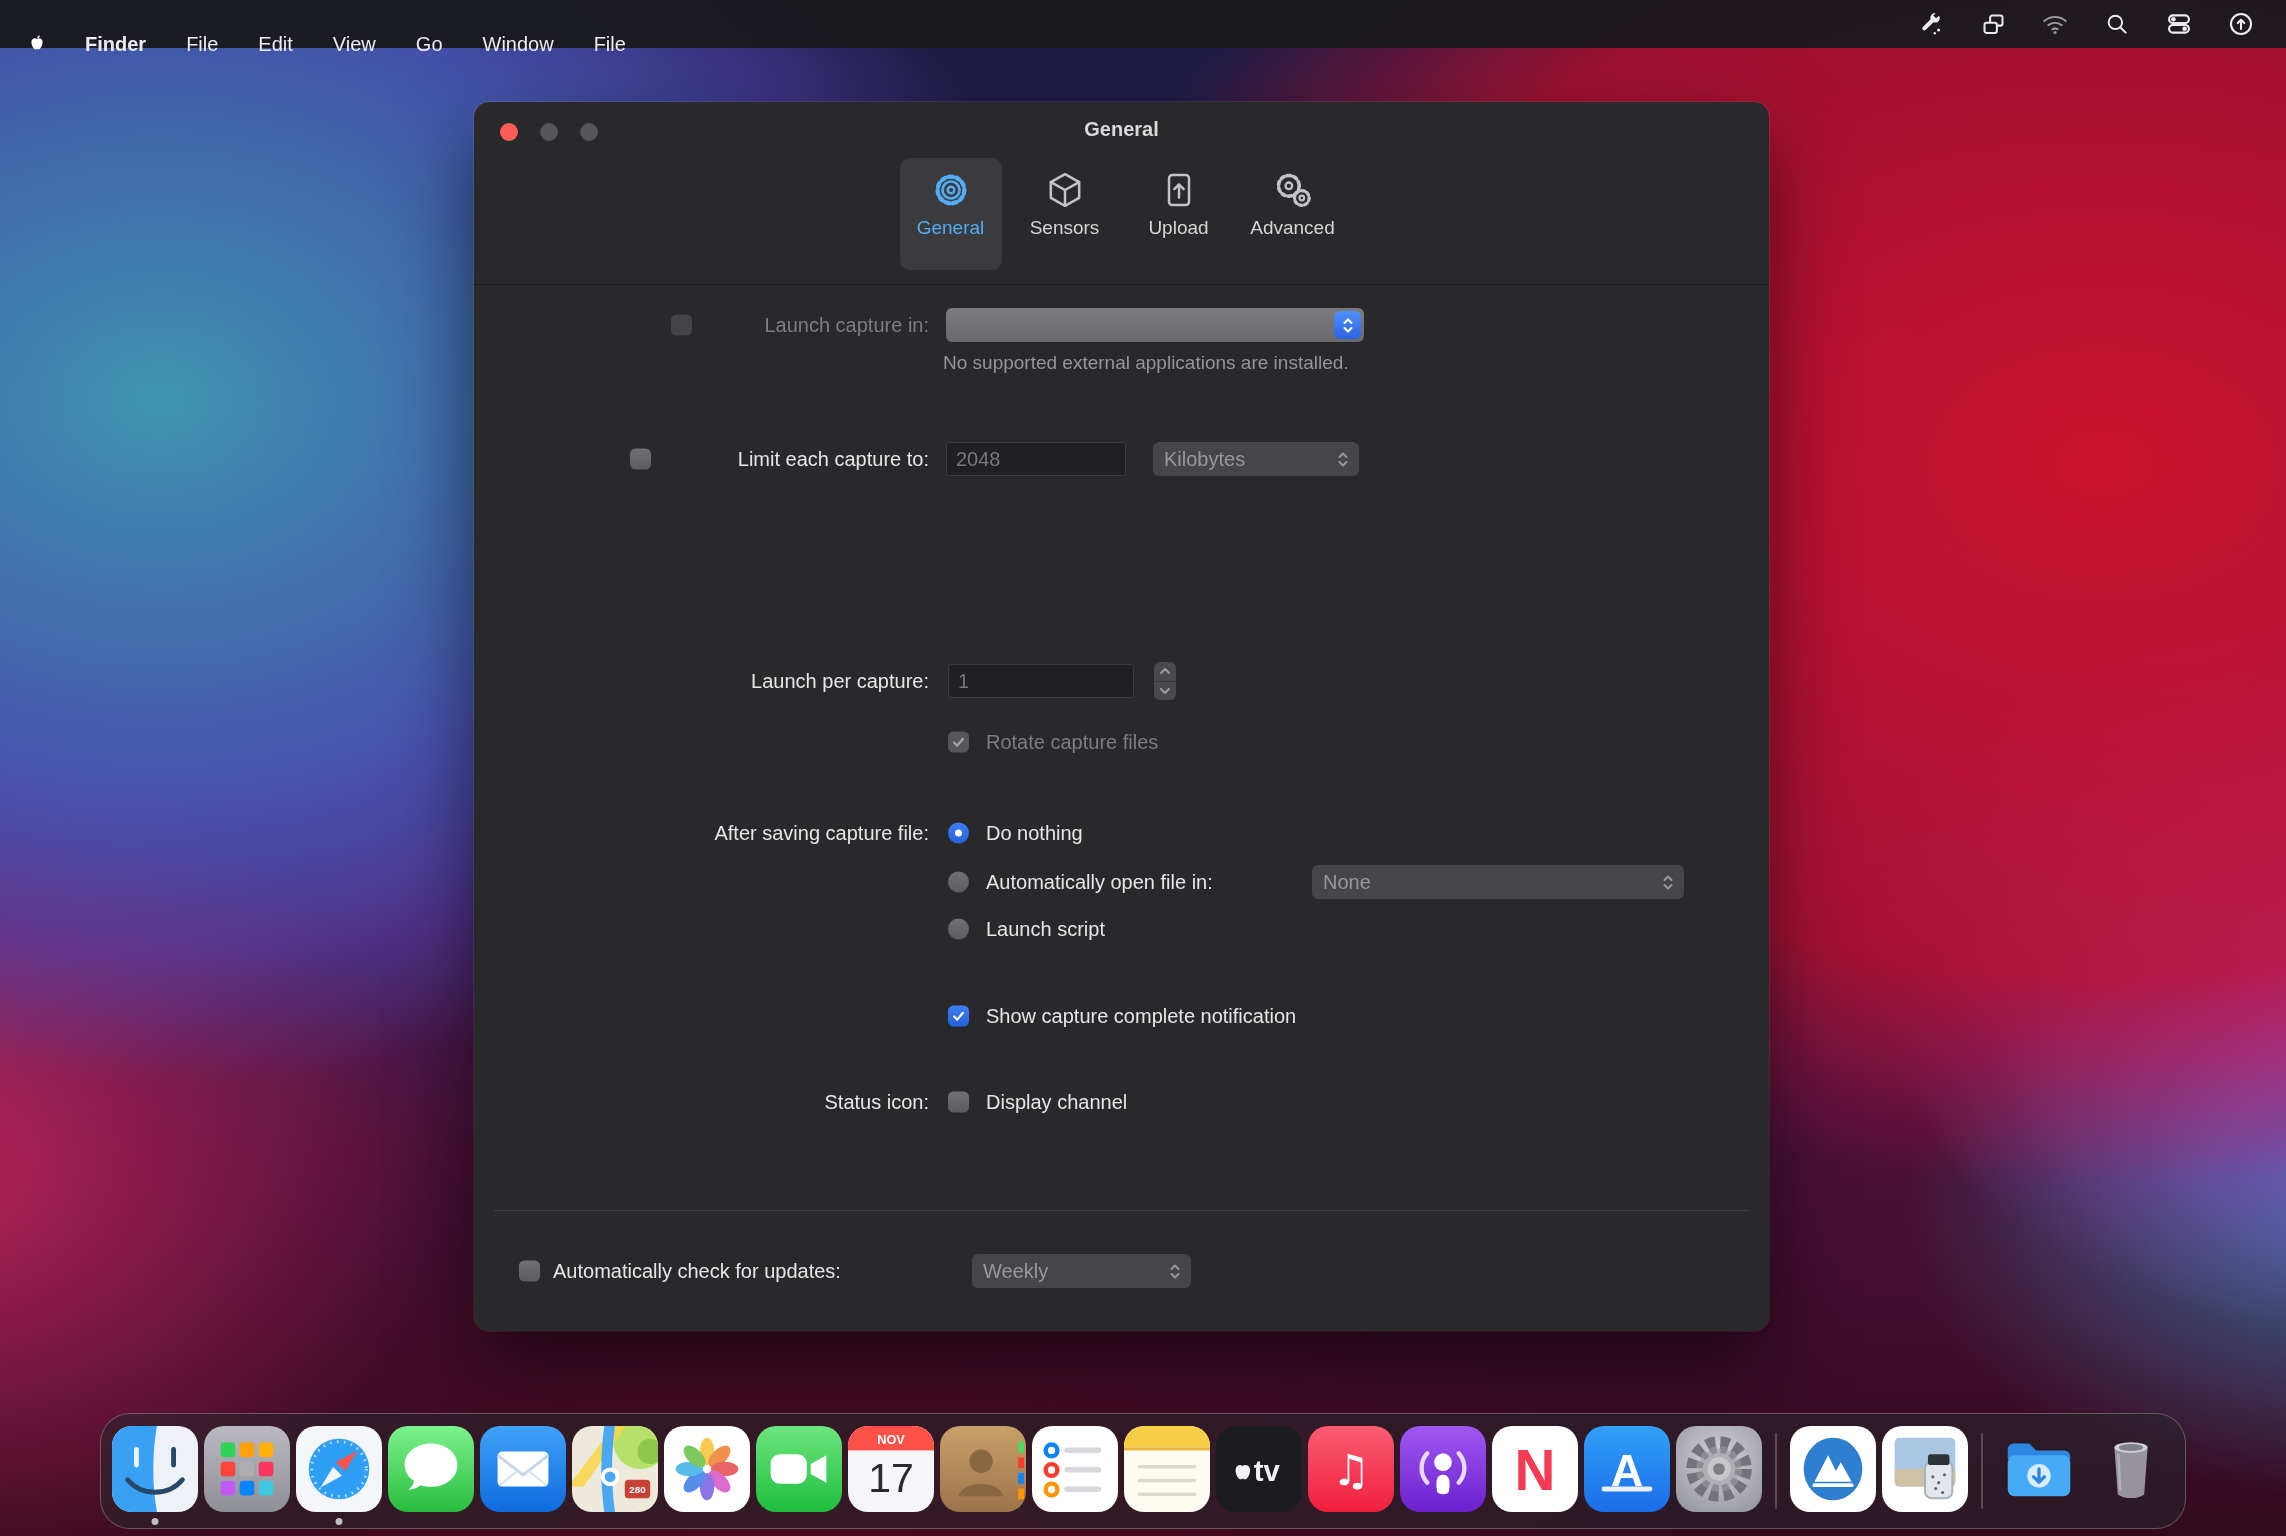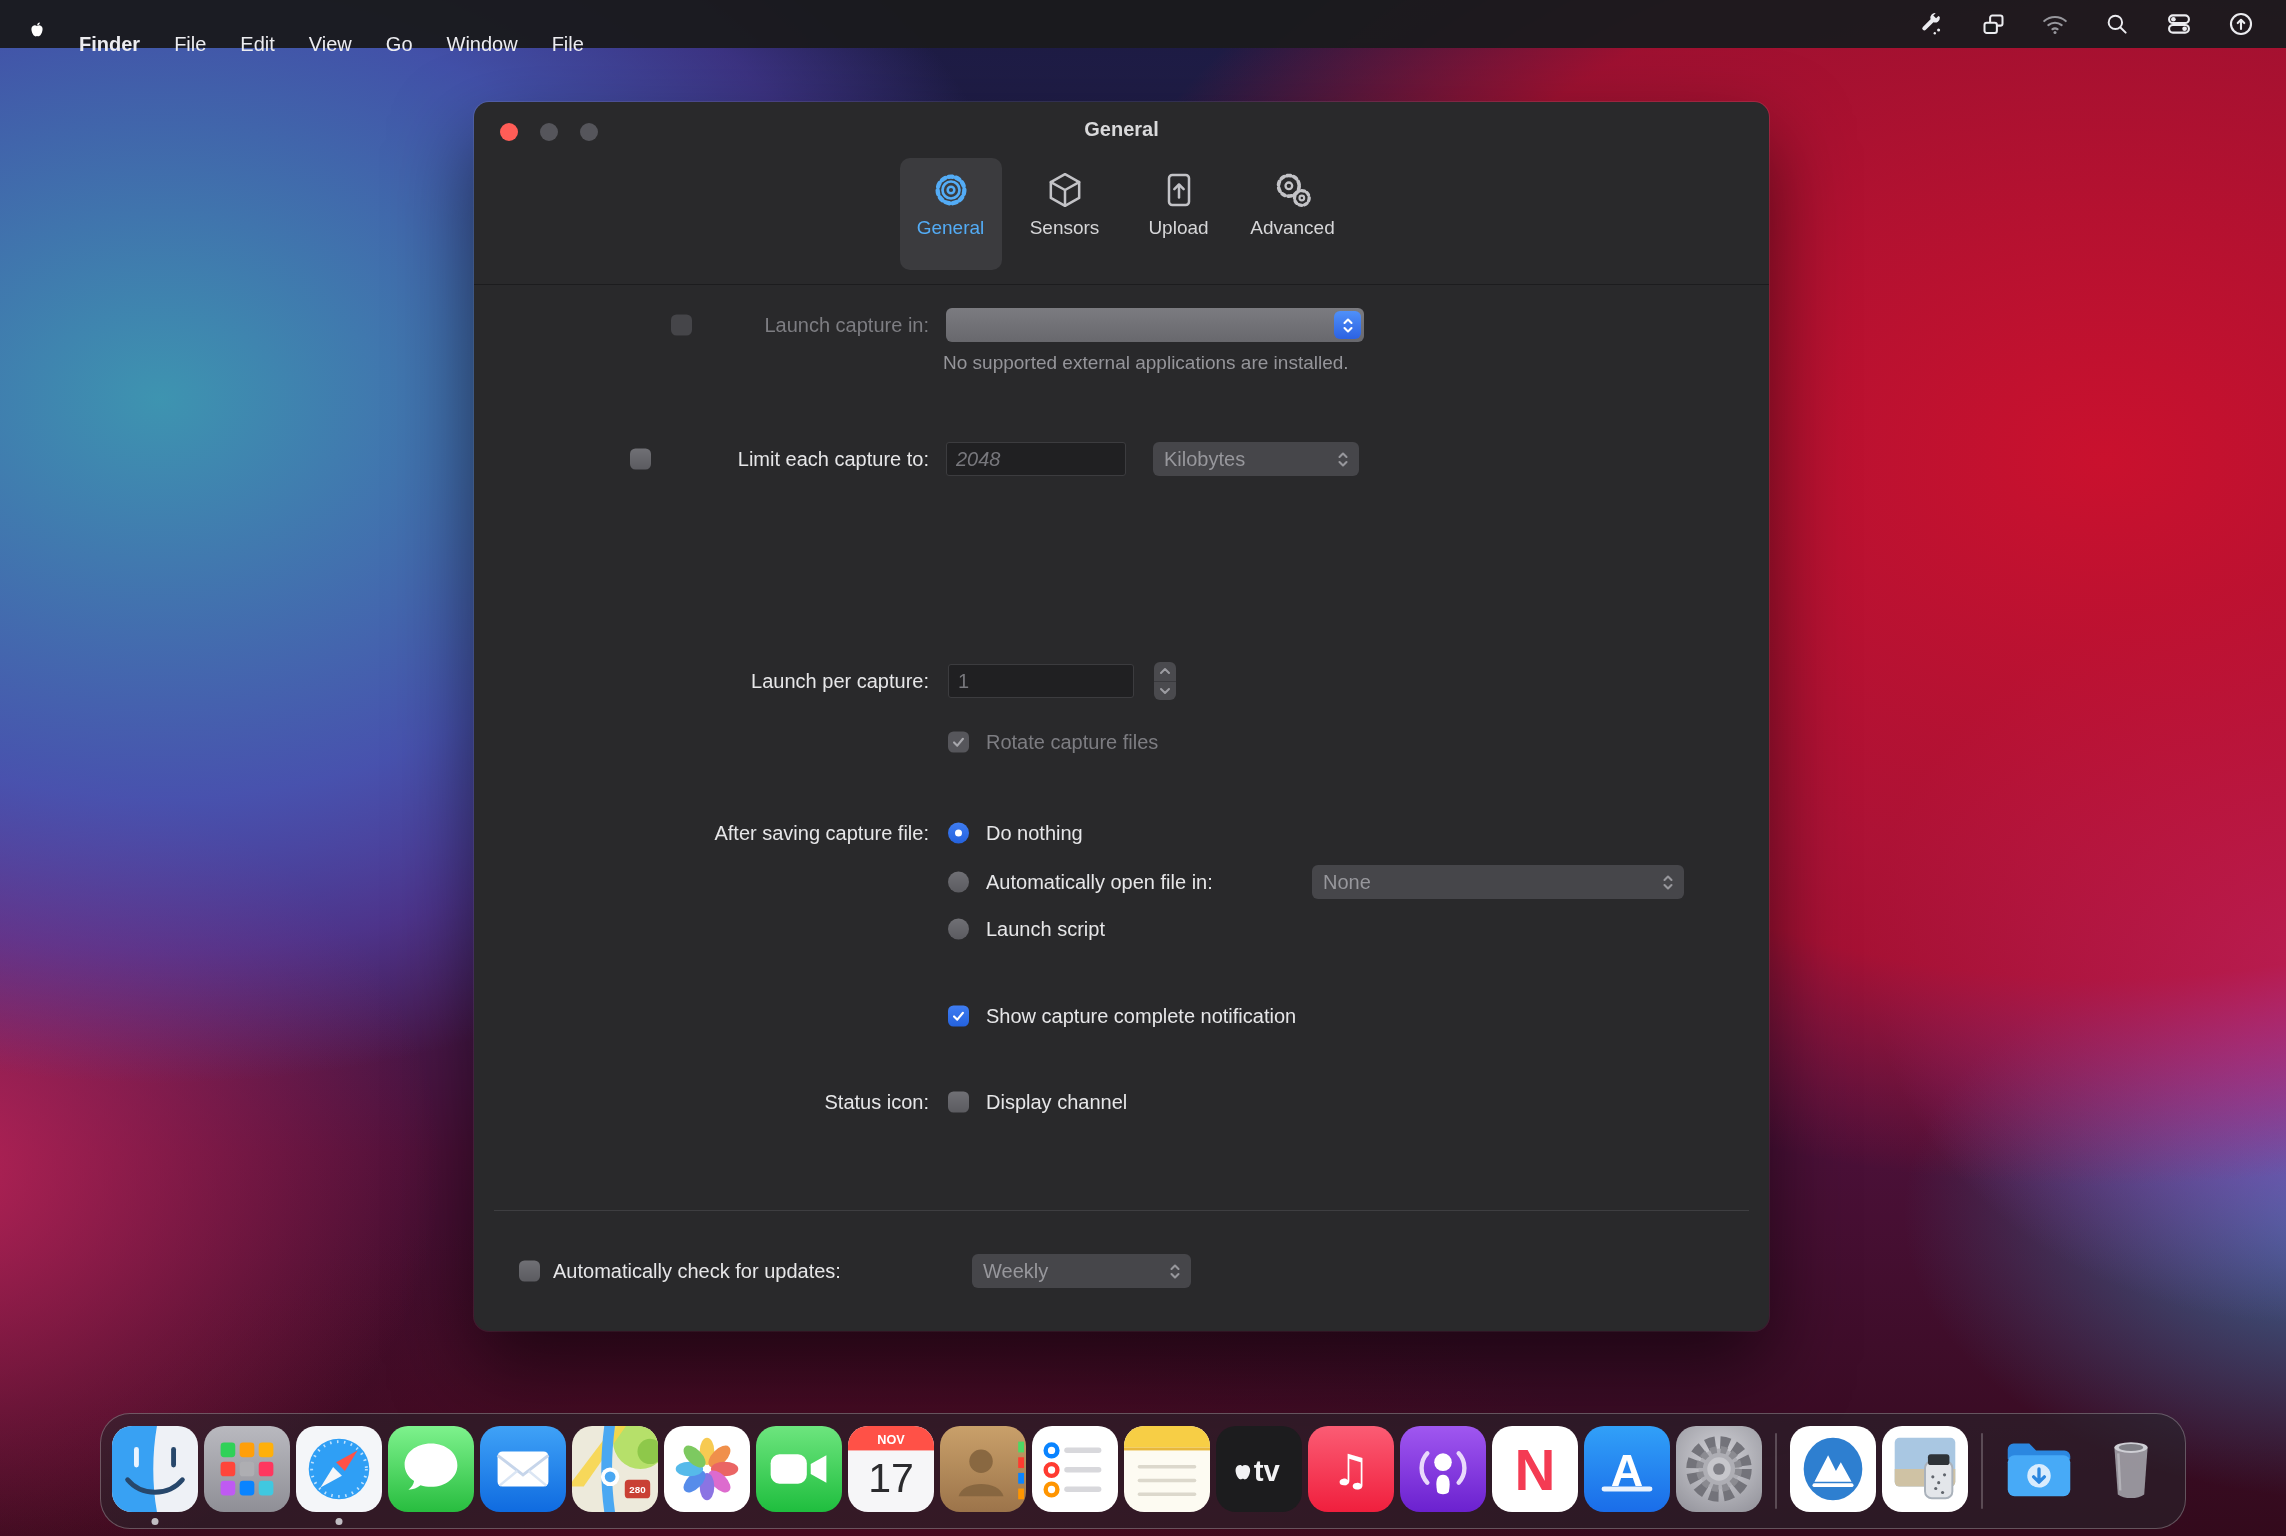--- a/index.html
+++ b/index.html
@@ -16,21 +16,21 @@
       radial-gradient(760px 640px at 101% 62%, rgba(167,85,230,.95), transparent 58%),
       radial-gradient(820px 520px at 103% 79%, rgba(58,111,158,.95), transparent 55%),
       radial-gradient(1500px 900px at 35% 115%, rgba(88,9,32,.9), transparent 65%),
       linear-gradient(180deg, #1d1b42 0%, #28255c 30%, #432364 55%, #4b1038 75%, #330a1c 100%);
   }
 
   
   #menubar { position:absolute; top:0; left:0; width:100%; height:48px;
     background:rgba(26,26,29,.96); display:flex; align-items:center;
     color:#ececf0; font-size:20px; z-index:50; }
-  .mb-left { display:flex; gap:0;margin-top:40px; }
+  .mb-left { display:flex; align-items:center; gap:6px;margin-top:40px; }
   .apple { margin:0 14px 0 26px; display:flex; }
   .mb-item { padding:0 17px; height:48px; display:flex; align-items:center; }
   .mb-item.app { font-weight:700; }
   .mb-right { margin-left:auto; display:flex; align-items:center; gap:16px; padding-right:22px; }
   .st-icon { width:46px; height:48px; display:flex; align-items:center; justify-content:center; }
   .st-icon svg { stroke:#ececf0; fill:none; stroke-width:1.8; stroke-linecap:round; stroke-linejoin:round; }
   .st-icon.dim svg { stroke:#97979d; }
 
   
   #window { position:absolute; left:474px; top:102px; width:1295px; height:1229px;
@@ -229,21 +229,21 @@
               <path d="M2.5 12 6 15.5 9.5 12"></path>
             </svg>
           </span>
       </span>
     </div>
     <div class="help">No supported external applications are installed.</div>
 
     <div class="row" style="top:339px">
       <span class="cb en" style="left:156px"></span>
       <span class="rlabel">Limit each capture to:</span>
-      <input class="tfield" style="left: 472px; width: 180px; font-style: italic;" readonly="" value="2048">
+      <input class="tfield" style="left: 472px; width: 180px;" readonly="" value="2048">
       <span class="popup off" style="left:679px; width:206px">
         <span class="ptext">Kilobytes</span>
         <span class="chev">
             <svg width="12" height="19" viewBox="0 0 12 19" fill="none" stroke="#97979c" stroke-width="2.1" stroke-linecap="round" stroke-linejoin="round">
               <path d="M2.5 7 6 3.5 9.5 7"></path>
               <path d="M2.5 12 6 15.5 9.5 12"></path>
             </svg>
           </span>
       </span>
     </div>

